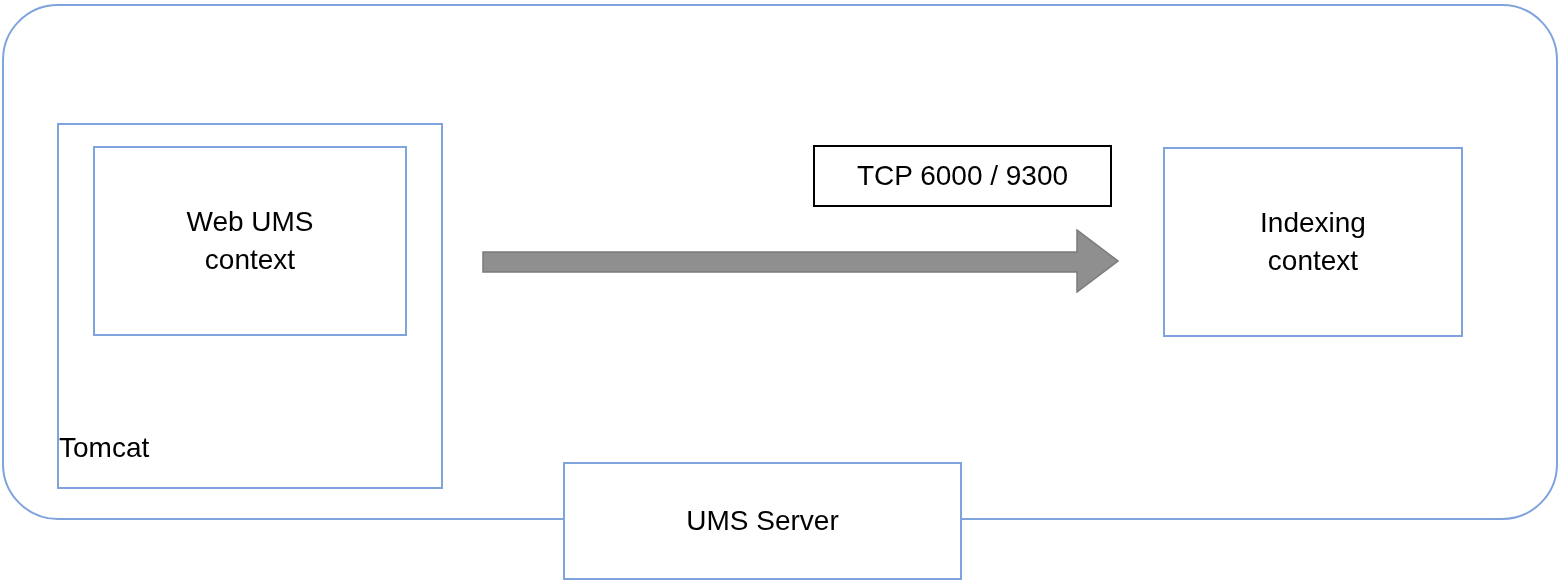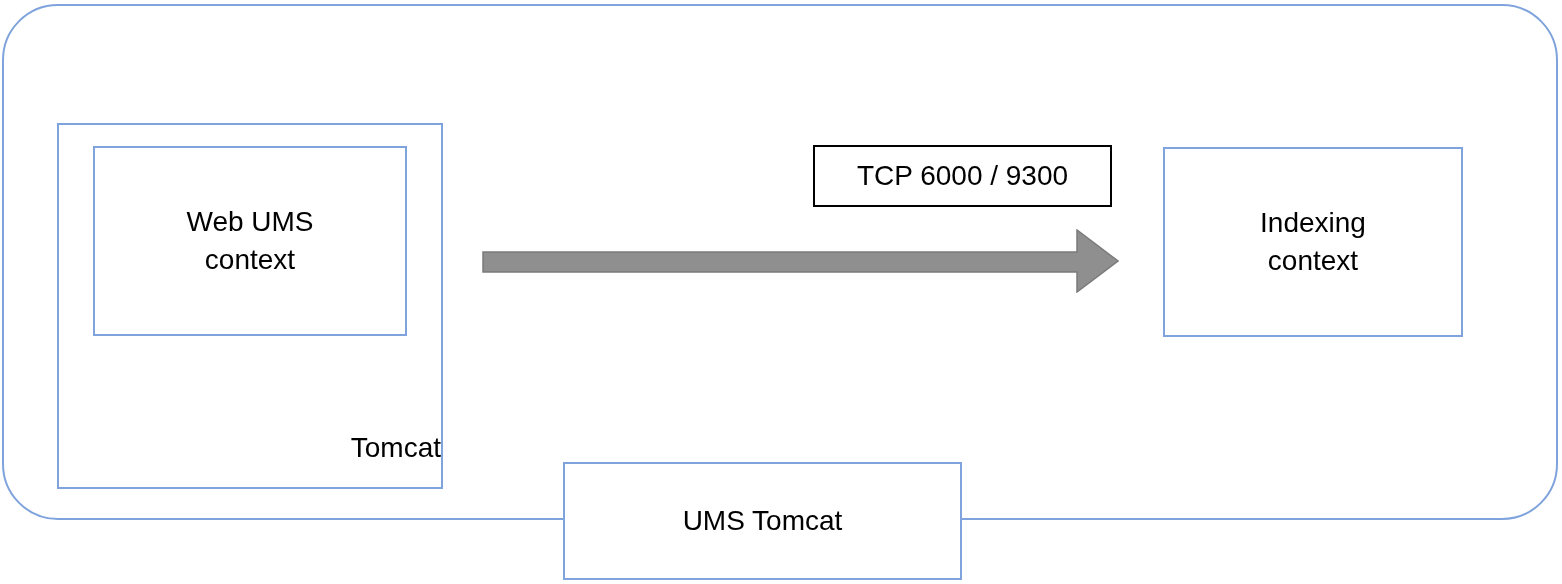--- a/index.html
+++ b/index.html
@@ -60,21 +60,21 @@
     background: #ffffff;
     display: flex;
     align-items: center;
     justify-content: center;
   }
   .tomcat-label {
     position: absolute;
     left: 0;
     right: 0;
     bottom: 20px;
-    text-align: right;
+    text-align: left;
   }
   .arrow-svg {
     position: absolute;
     left: 482px;
     top: 229px;
     width: 637px;
     height: 64px;
   }
   .arrow-svg polygon {
     fill: var(--arrow-fill, #8f8f8f);
@@ -135,16 +135,16 @@
   <div class="protocol-box">
     <span class="lbl">TCP 6000 / 9300</span>
   </div>
 
   <div class="box indexing-box">
     <span class="lbl multiline">Indexing
 context</span>
   </div>
 
   <div class="box ums-server-box">
-    <span class="lbl">UMS Tomcat</span>
+    <span class="lbl">UMS Server</span>
   </div>
 
 </div>
 
 </body></html>

